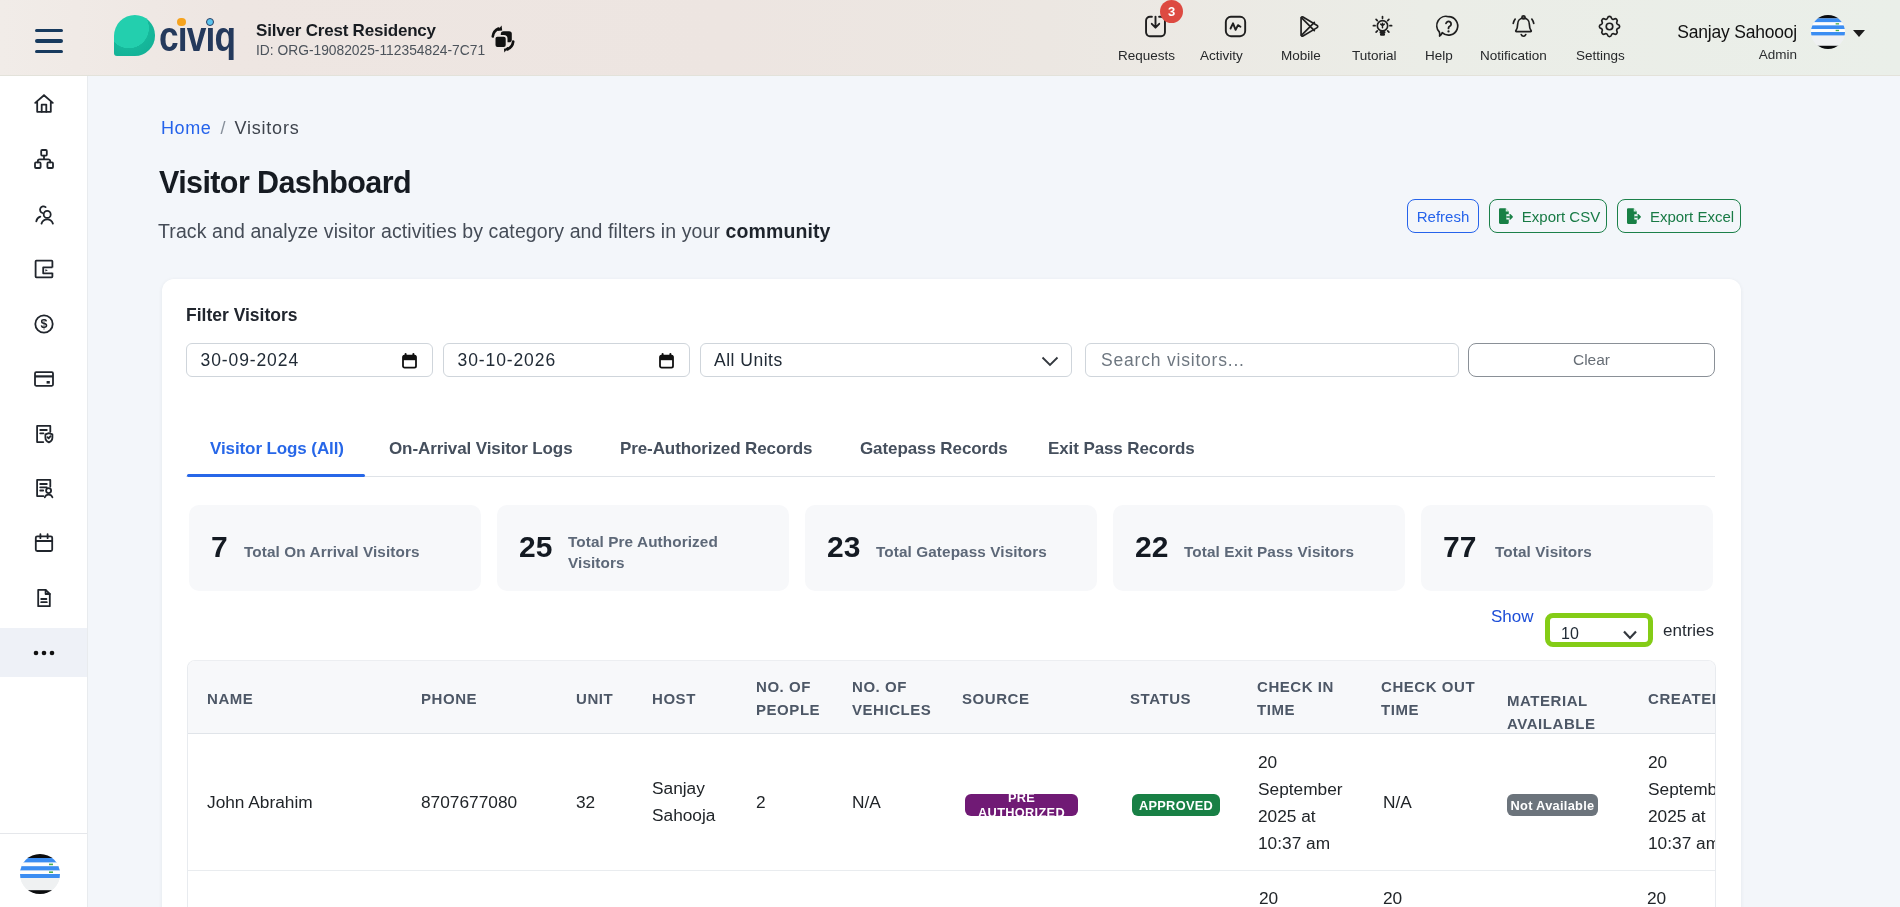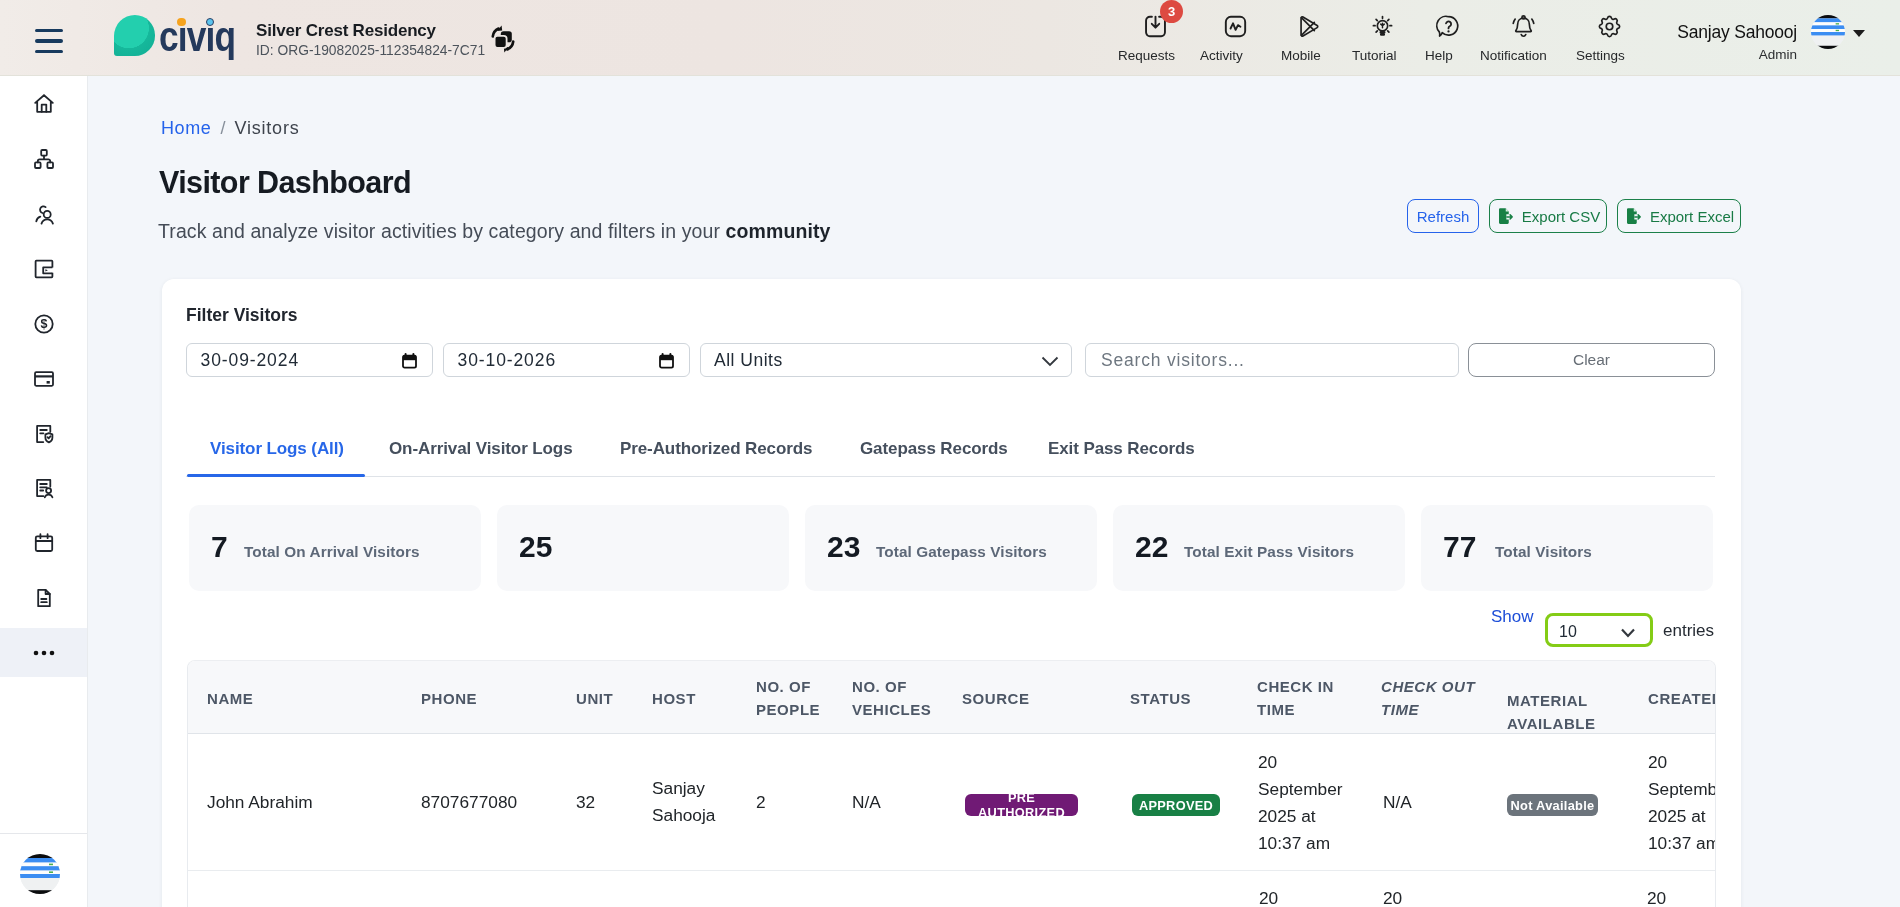--- a/index.html
+++ b/index.html
@@ -56,21 +56,21 @@
 
 .tab{position:absolute;top:439px;font-size:17px;font-weight:bold;color:#454f5d;letter-spacing:-.1px;}
 #tabline{position:absolute;left:186px;top:476px;width:1529px;height:1px;background:#dfe3e8;}
 #tabactive{position:absolute;left:187px;top:474px;width:178px;height:2.5px;background:#2767e8;border-radius:2px;}
 
 .scard{position:absolute;top:505px;width:292px;height:86px;background:#f7f8fa;border-radius:10px;}
 .snum{position:absolute;left:22px;font-size:30px;font-weight:bold;color:#141a22;}
 .slabel{position:absolute;font-size:15.3px;font-weight:bold;color:#5d6878;line-height:21px;letter-spacing:.1px;}
 
 #showtxt{position:absolute;left:1491px;top:607px;font-size:17px;color:#1d4ed8;}
-#showsel{position:absolute;left:1545px;top:613px;width:108px;height:34px;border:3px solid #84cc16;border-radius:8px;background:#fff;}
+#showsel{position:absolute;left:1545px;top:613px;width:108px;height:34px;border:5px solid #84cc16;border-radius:8px;background:#fff;}
 #showsel span{position:absolute;left:11px;top:7px;font-size:16px;color:#212b36;}
 #entriestxt{position:absolute;left:1663px;top:621px;font-size:17px;color:#252b33;}
 
 
 #tablewrap{position:absolute;left:187px;top:660px;width:1529px;height:247px;overflow:hidden;border-radius:8px 8px 0 0;
  border-left:1px solid #e8ebef;border-right:1px solid #e8ebef;border-top:1px solid #eceef1;}
 #thead{position:absolute;left:0;top:0;width:1529px;height:73px;background:#f7f8fa;border-bottom:1px solid #e0e4e9;}
 .th{position:absolute;font-size:15px;font-weight:bold;color:#4d5766;letter-spacing:.55px;line-height:23px;}
 #trow1{position:absolute;left:0;top:73px;width:1529px;height:136px;background:#fff;}
 #trow2{position:absolute;left:0;top:209px;width:1529px;height:38px;background:#fff;border-top:1px solid #e9ecef;}
@@ -305,20 +305,21 @@
 <div class="tab" style="left:1048px;">Exit Pass Records</div>
 <div id="tabline"></div>
 <div id="tabactive"></div>
 
 <div class="scard" style="left:189px;">
       <div class="snum" style="top:25px">7</div>
       <div class="slabel" style="left:55px;top:36px;">Total On Arrival Visitors</div>
     </div>
 <div class="scard" style="left:497px;">
       <div class="snum" style="top:25px">25</div>
+      <div class="slabel" style="left:71px;top:26px;width:180px;">Total Pre Authorized Visitors</div>
     </div>
 <div class="scard" style="left:805px;">
       <div class="snum" style="top:25px">23</div>
       <div class="slabel" style="left:71px;top:36px;">Total Gatepass Visitors</div>
     </div>
 <div class="scard" style="left:1113px;">
       <div class="snum" style="top:25px">22</div>
       <div class="slabel" style="left:71px;top:36px;">Total Exit Pass Visitors</div>
     </div>
 <div class="scard" style="left:1421px;">
@@ -339,21 +340,21 @@
   <div id="thead">
     <div class="th" style="left:19px;top:26px;">NAME</div>
     <div class="th" style="left:233px;top:26px;">PHONE</div>
     <div class="th" style="left:388px;top:26px;">UNIT</div>
     <div class="th" style="left:464px;top:26px;">HOST</div>
     <div class="th" style="left:568px;top:14px;">NO. OF<br>PEOPLE</div>
     <div class="th" style="left:664px;top:14px;">NO. OF<br>VEHICLES</div>
     <div class="th" style="left:774px;top:26px;">SOURCE</div>
     <div class="th" style="left:942px;top:26px;">STATUS</div>
     <div class="th" style="left:1069px;top:14px;">CHECK IN<br>TIME</div>
-    <div class="th" style="left:1193px;top:14px;font-style:italic;">CHECK OUT<br>TIME</div>
+    <div class="th" style="left:1193px;top:14px;">CHECK OUT<br>TIME</div>
     <div class="th" style="left:1319px;top:28px;">MATERIAL<br>AVAILABLE</div>
     <div class="th" style="left:1460px;top:26px;">CREATED</div>
   </div>
   <div id="trow1">
     <div class="td" style="left:19px;top:55px;">John Abrahim</div>
     <div class="td" style="left:233px;top:55px;">8707677080</div>
     <div class="td" style="left:388px;top:55px;">32</div>
     <div class="td" style="left:464px;top:41px;">Sanjay<br>Sahooja</div>
     <div class="td" style="left:568px;top:55px;">2</div>
     <div class="td" style="left:664px;top:55px;">N/A</div>

